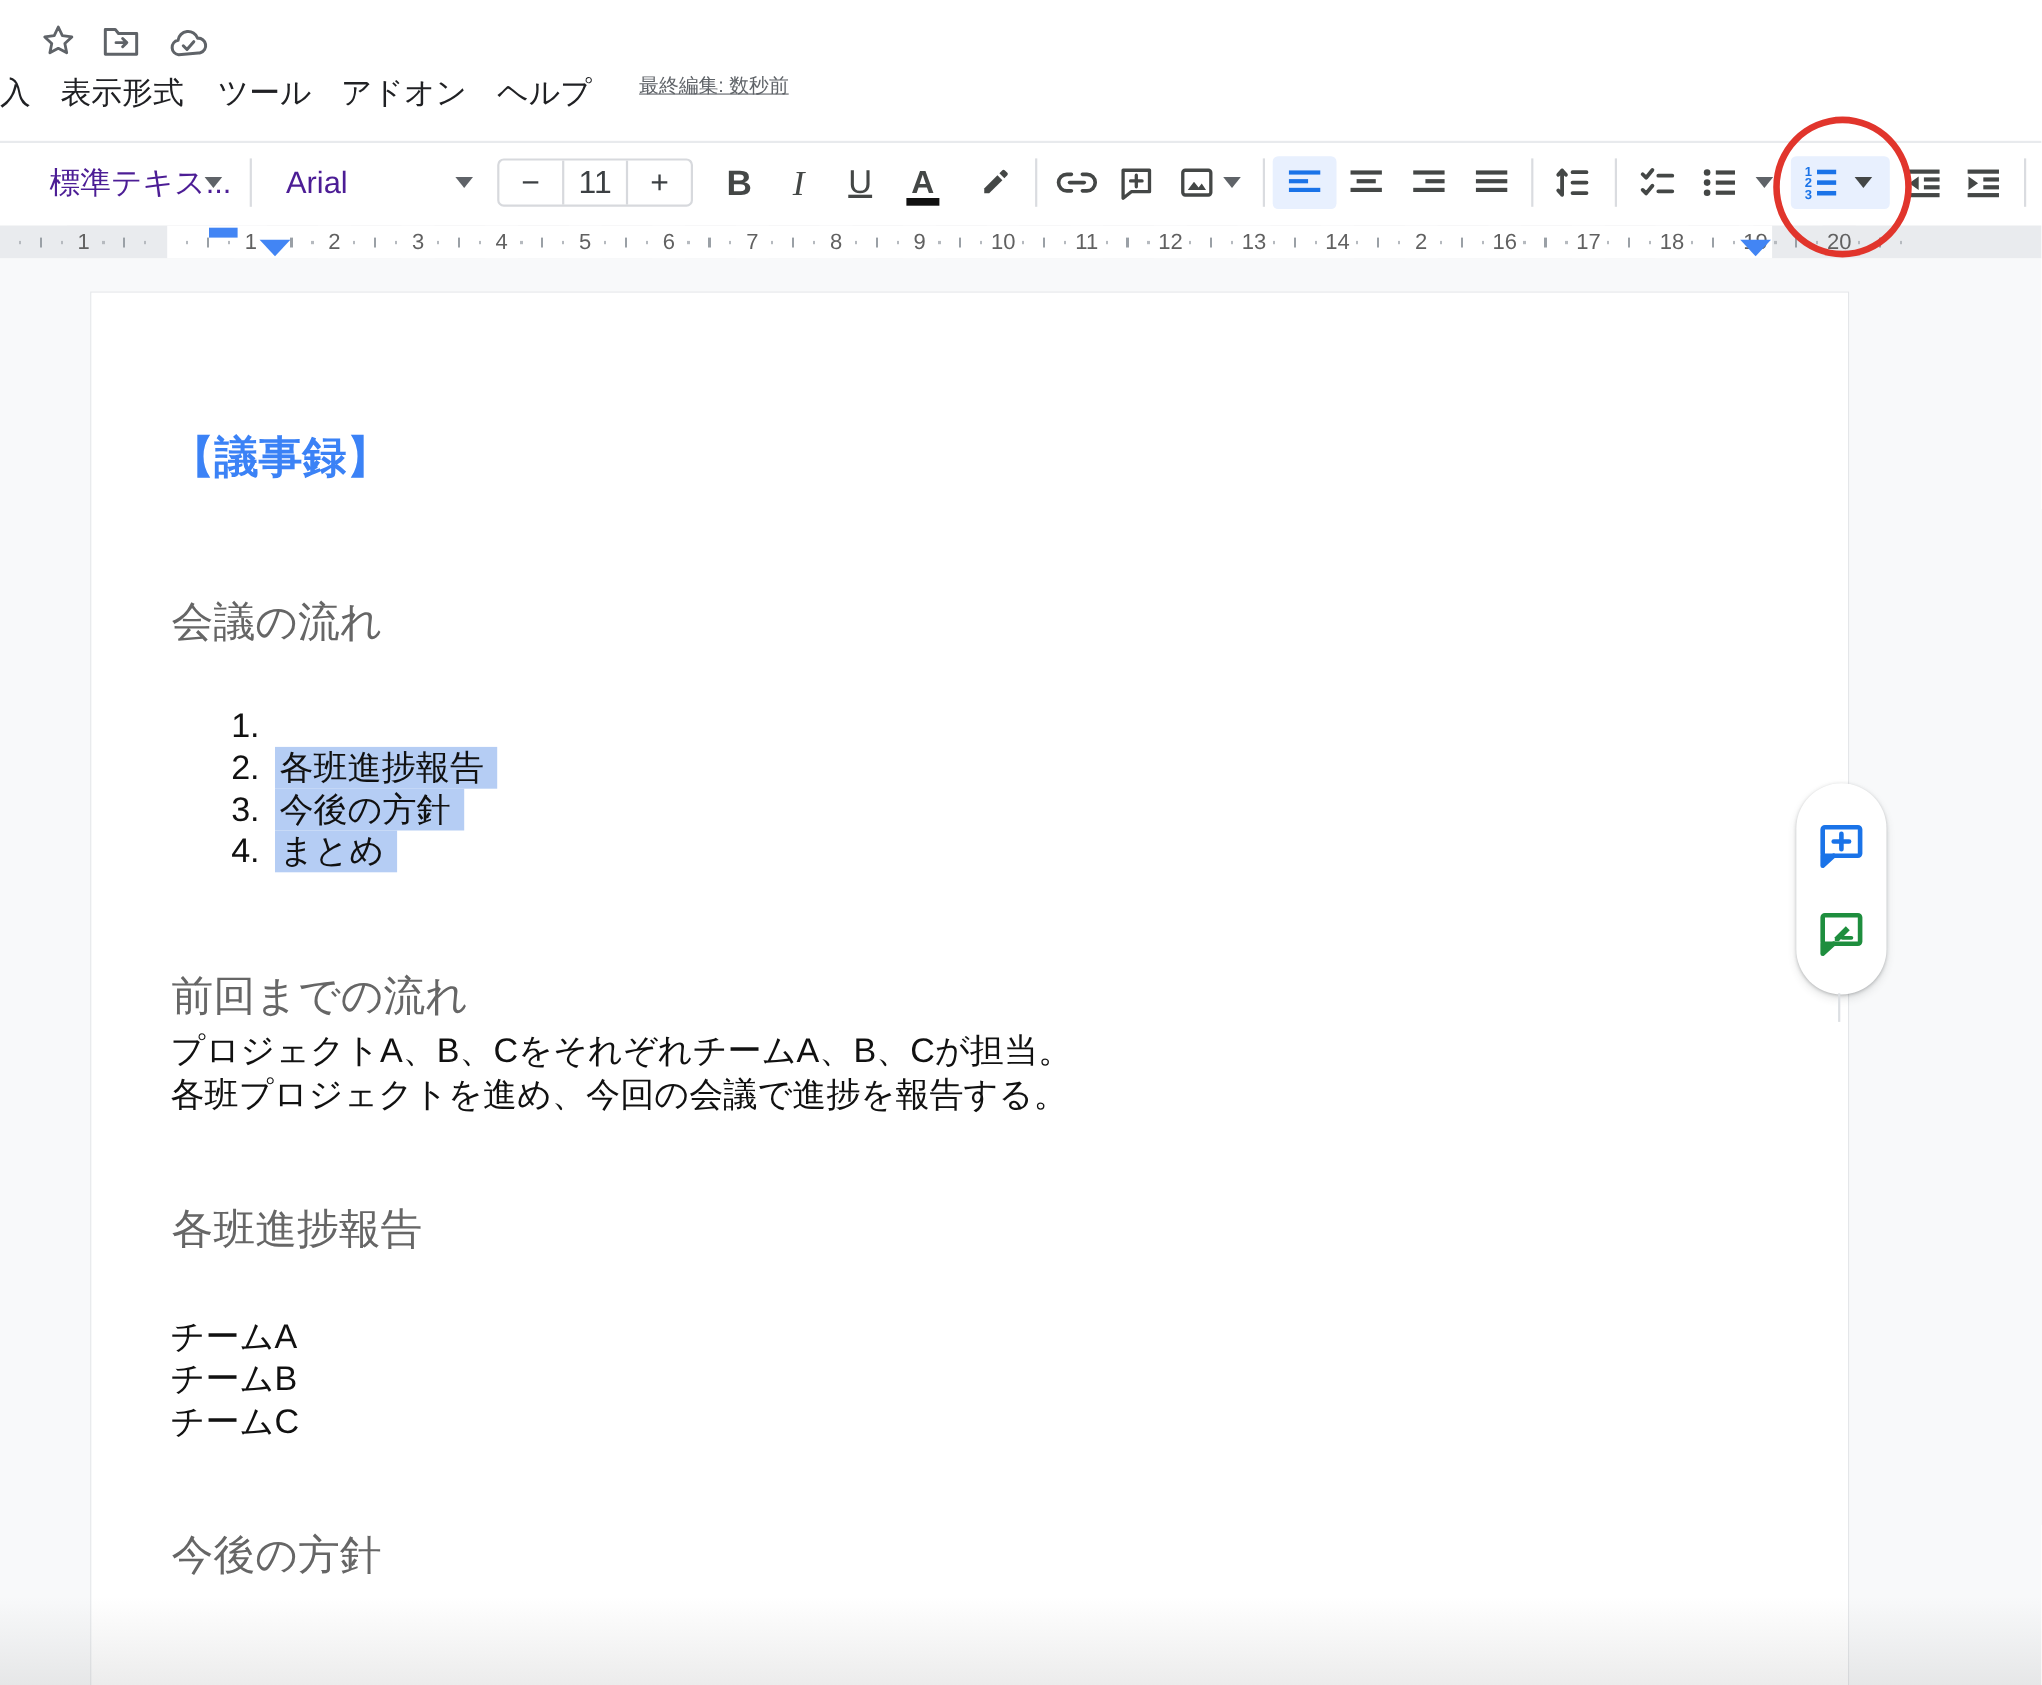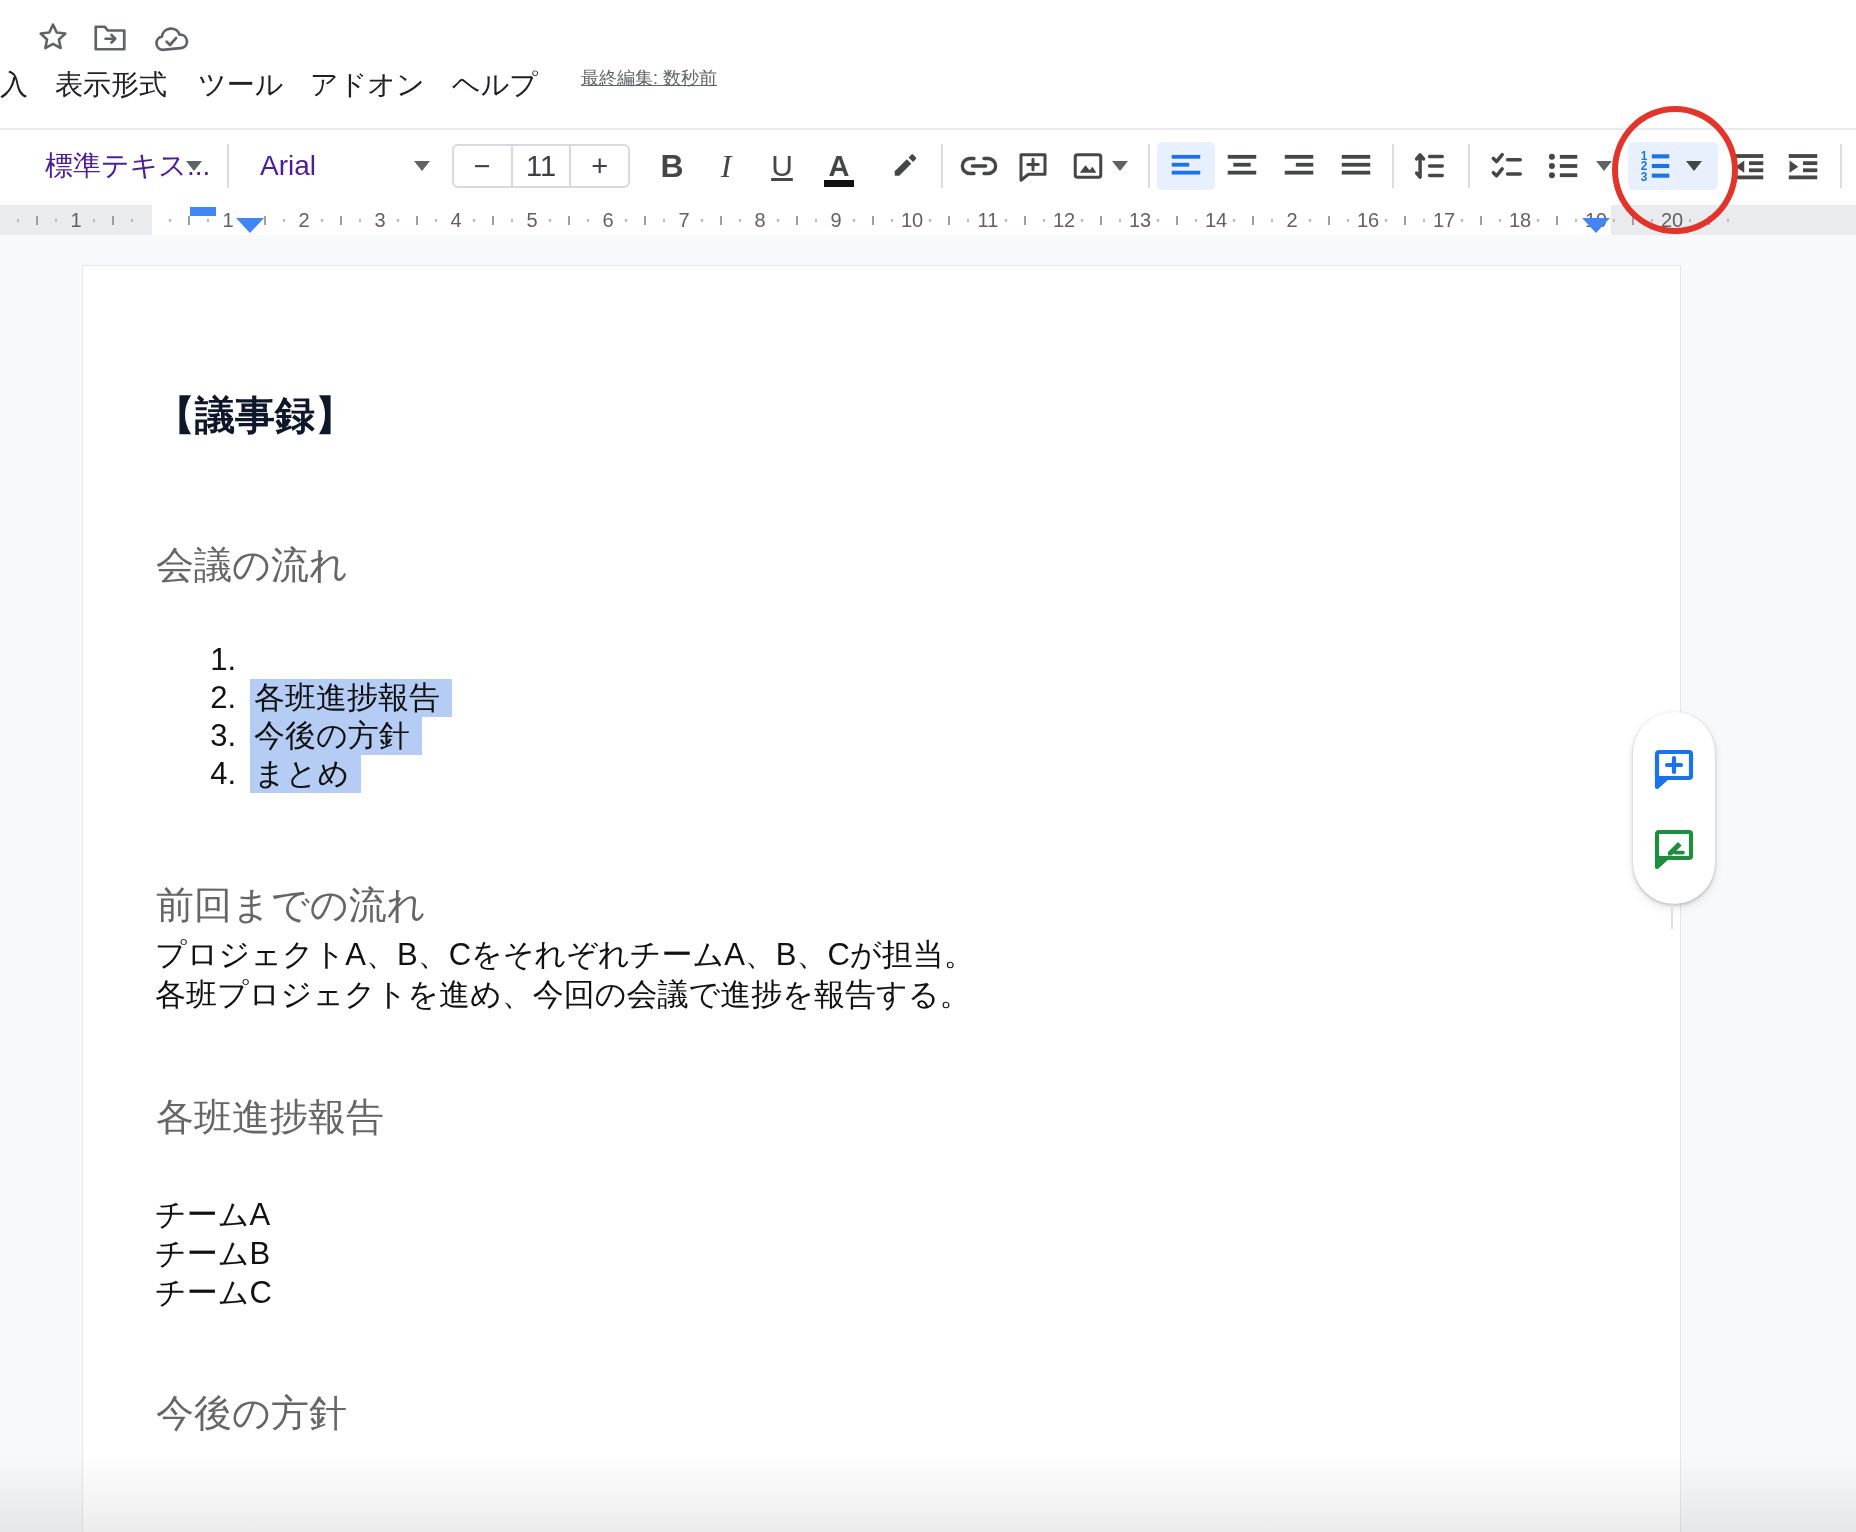--- a/index.html
+++ b/index.html
@@ -34,21 +34,21 @@
   .ruler-quarters{position:absolute;left:0;top:14px;width:1760px;height:3px;
     background:repeating-linear-gradient(to right,transparent 0,transparent 17px,#b6babf 17px,#b6babf 19px,transparent 19px,transparent 38px);}
   .ruler-num{position:absolute;top:0;width:30px;height:30px;line-height:30px;text-align:center;font-size:20px;color:#616161;background:inherit;}
   .ruler-num.onwhite{background:#ffffff;}
   .ruler-num.ongray{background:#e9ebee;}
   .marker-rect{position:absolute;left:190px;top:2px;width:26px;height:9px;background:#4285f4;}
   .marker-tri{position:absolute;top:13px;width:0;height:0;border-left:14px solid transparent;border-right:14px solid transparent;border-top:15px solid #4285f4;}
   
   .canvas{position:absolute;left:0;top:235px;width:1856px;height:1297px;background:#f8f9fa;}
   .page{position:absolute;left:82px;top:30px;width:1599px;height:1400px;background:#ffffff;border:1px solid #e4e6e9;box-sizing:border-box;}
-  .doc-title{position:absolute;left:155px;top:388px;font-size:40px;font-weight:bold;color:#0f172a;}
+  .doc-title{position:absolute;left:155px;top:388px;font-size:40px;font-weight:bold;color:#3b82f6;}
   .doc-h{position:absolute;left:156px;font-size:38px;color:#666666;white-space:nowrap;}
   .doc-body{position:absolute;left:155px;font-size:31px;color:#111;line-height:40px;white-space:nowrap;}
   .agenda-row{position:absolute;left:0;height:38px;line-height:38px;font-size:31px;color:#111;width:700px;}
   .agenda-num{position:absolute;left:150px;width:86px;text-align:right;}
   .agenda-text{position:absolute;left:250px;background:#b5cdf4;padding:0 12px 0 4px;white-space:nowrap;}
   .team-line{height:39px;line-height:39px;}
   
   .side-pill{position:absolute;left:1633px;top:712px;width:82px;height:192px;background:#fff;border-radius:41px;
     box-shadow:0 1px 3px rgba(60,64,67,.3),0 4px 8px rgba(60,64,67,.15);}
   .side-btn{position:absolute;left:16px;width:50px;height:50px;display:flex;align-items:center;justify-content:center;}

